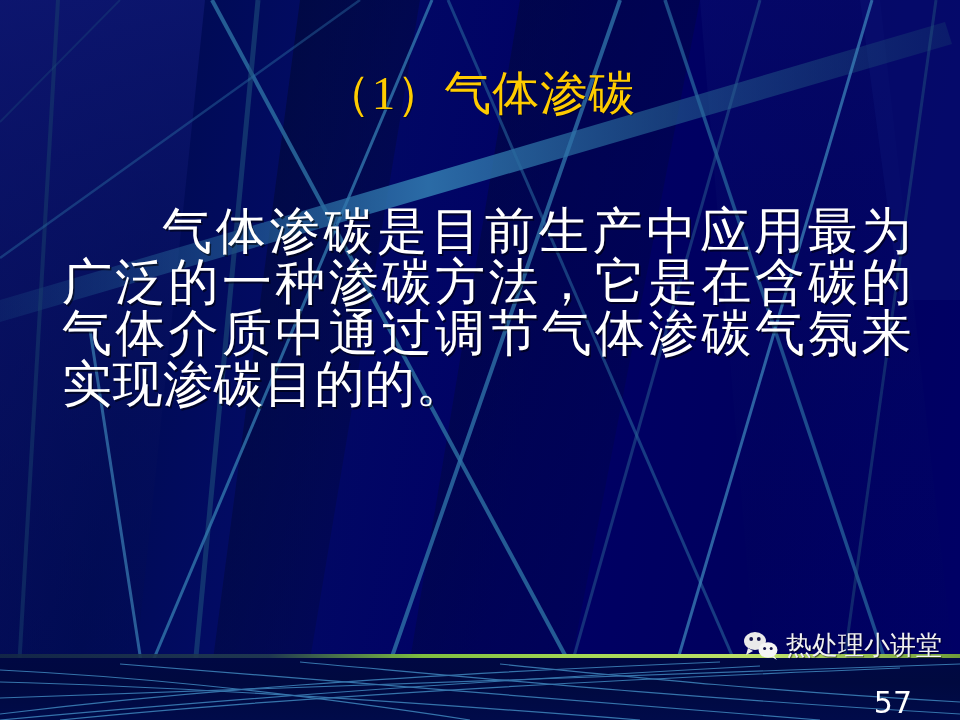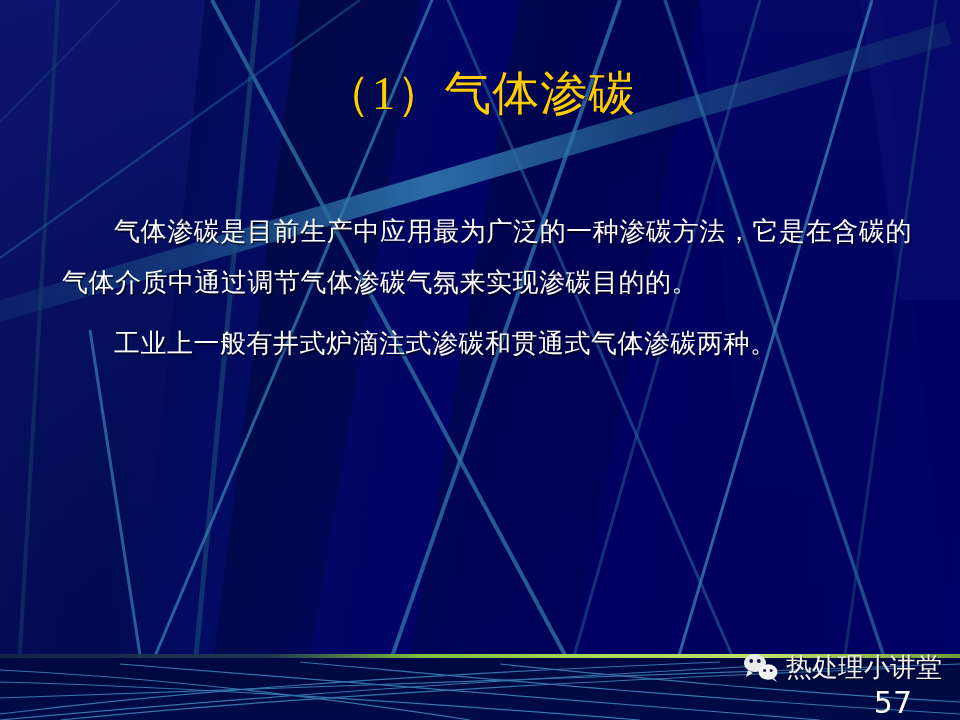--- a/index.html
+++ b/index.html
@@ -49,21 +49,21 @@
 
   
   .body-block {
     position: absolute;
     left: 62px;
     top: 206px;
     width: 850px;
   }
   .para {
     color: #ffffff;
-    font-size: 26px;
+    font-size: 50px;
     line-height: 51px;
     text-align: justify;
     text-justify: inter-ideograph;
     text-indent: 2em;
     margin: 0 0 2px 0;
     letter-spacing: 0.5px;
     text-shadow: 1.5px 1.5px 0 rgba(0,0,0,0.55);
     font-family: "Liberation Serif", "DejaVu Serif", serif;
   }
   .para.second { margin-top: 10px; }
@@ -96,21 +96,21 @@
     position: absolute;
     left: 0;
     top: 0;
     width: 960px;
     height: 62px;
   }
 
   .brand {
     position: absolute;
     right: 18px;
-    top: 652px;
+    top: 630px;
     display: flex;
     align-items: center;
     gap: 6px;
   }
   .wechat-icon {
     width: 38px;
     height: 30px;
     display: block;
   }
   .brand-text {
@@ -189,21 +189,20 @@
 
       <line x1="0" y1="258" x2="360" y2="0" stroke="#2a6b9f" stroke-width="2.5" opacity="0.45"></line>
       <line x1="0" y1="122" x2="120" y2="0" stroke="#1d4d7a" stroke-width="2" opacity="0.35"></line>
     </g>
   </svg>
 
   <div class="title">（1）气体渗碳</div>
 
   <div class="body-block">
     <p class="para first">气体渗碳是目前生产中应用最为广泛的一种渗碳方法，它是在含碳的气体介质中通过调节气体渗碳气氛来实现渗碳目的的。</p>
-    <p class="para second">工业上一般有井式炉滴注式渗碳和贯通式气体渗碳两种。</p>
   </div>
 
   <div class="footer-rule"></div>
 
   <div class="footer-band">
     <svg class="footer-lines" viewBox="0 0 960 62" preserveAspectRatio="none" aria-hidden="true">
       <g stroke="#3f86bd" fill="none" stroke-width="1.2" opacity="0.85">
         <path d="M0,56 C180,34 380,18 720,4"></path>
         <path d="M0,62 C200,44 420,26 760,8"></path>
         <path d="M0,40 C220,30 520,20 960,6"></path>

